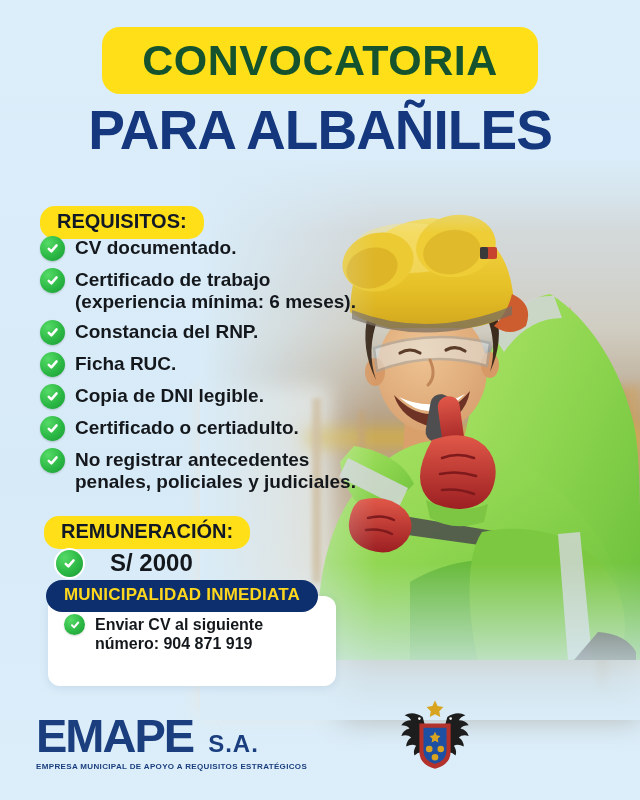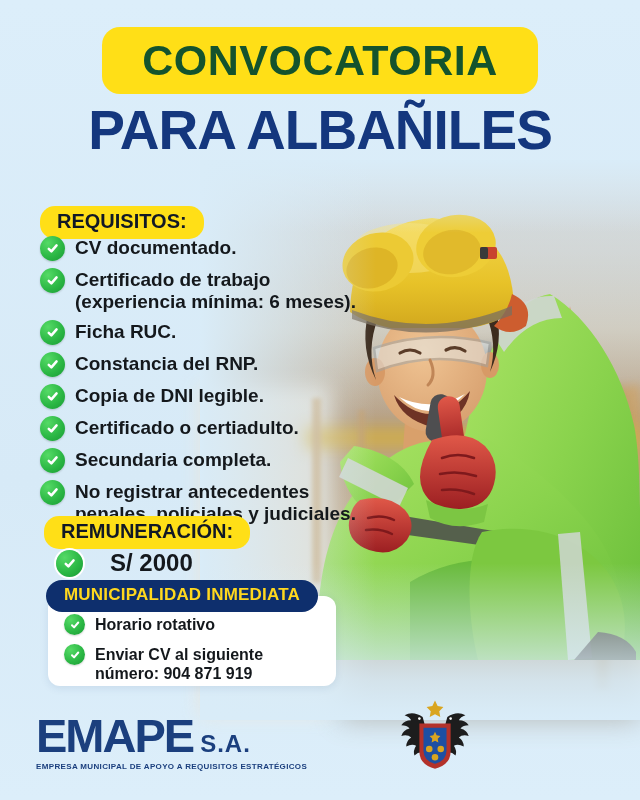--- a/index.html
+++ b/index.html
@@ -60,21 +60,21 @@
   .amount-row .amt{font-size:24px;font-weight:800;color:#14181c;}
 
   
   .disp-card{position:absolute;left:48px;top:596px;width:288px;height:90px;background:#fff;border-radius:12px;
     box-shadow:0 2px 8px rgba(20,60,110,.10);z-index:3;padding:18px 14px 0 16px;box-sizing:border-box;}
   .disp-row{display:flex;align-items:flex-start;gap:10px;margin-bottom:9px;}
   .disp-row .row-text{font-size:16px;font-weight:800;color:#14181c;line-height:19px;white-space:pre-line;padding-top:1px;}
 
   
   .emape{position:absolute;left:36px;top:712px;z-index:3;color:#1b3f7e;}
-  .emape-line{display:flex;align-items:baseline;}
+  .emape-line{display:flex;align-items:baseline;gap:8px;}
   .emape-name{font-size:47px;font-weight:800;letter-spacing:-2px;line-height:1;}
   .emape-sa{font-size:24px;font-weight:800;margin-left:7px;letter-spacing:1px;}
   .emape-tag{font-size:8px;font-weight:800;letter-spacing:.35px;margin-top:3px;color:#1b3f7e;}
 
   .lima{position:absolute;left:398px;top:697px;z-index:3;display:flex;align-items:flex-start;}
   .lima-crest{width:74px;height:86px;flex:none;}
   .lima-text{margin-left:6px;padding-top:13px;color:#1d4fa3;}
   .lima-line1{font-size:12.5px;font-weight:800;letter-spacing:1.6px;}
   .lima-line2{font-size:50px;font-weight:800;line-height:.92;letter-spacing:0;}
 </style>
@@ -197,53 +197,45 @@
         </span>
       <span class="li-text">Certificado de trabajo
 (experiencia mínima: 6 meses).</span>
     </li>
     <li>
       <span class="check">
           <svg viewBox="0 0 24 24">
             <path d="M6 12.5l4.2 4.2L18.5 7" stroke="#fff" stroke-width="4" fill="none" stroke-linecap="round" stroke-linejoin="round"></path>
           </svg>
         </span>
+      <span class="li-text">Constancia del RNP.</span>
+    </li>
+    <li>
+      <span class="check">
+          <svg viewBox="0 0 24 24">
+            <path d="M6 12.5l4.2 4.2L18.5 7" stroke="#fff" stroke-width="4" fill="none" stroke-linecap="round" stroke-linejoin="round"></path>
+          </svg>
+        </span>
       <span class="li-text">Ficha RUC.</span>
     </li>
     <li>
       <span class="check">
           <svg viewBox="0 0 24 24">
             <path d="M6 12.5l4.2 4.2L18.5 7" stroke="#fff" stroke-width="4" fill="none" stroke-linecap="round" stroke-linejoin="round"></path>
           </svg>
         </span>
-      <span class="li-text">Constancia del RNP.</span>
-    </li>
-    <li>
-      <span class="check">
-          <svg viewBox="0 0 24 24">
-            <path d="M6 12.5l4.2 4.2L18.5 7" stroke="#fff" stroke-width="4" fill="none" stroke-linecap="round" stroke-linejoin="round"></path>
-          </svg>
-        </span>
       <span class="li-text">Copia de DNI legible.</span>
     </li>
     <li style="margin-top:3px;">
       <span class="check">
           <svg viewBox="0 0 24 24">
             <path d="M6 12.5l4.2 4.2L18.5 7" stroke="#fff" stroke-width="4" fill="none" stroke-linecap="round" stroke-linejoin="round"></path>
           </svg>
         </span>
       <span class="li-text">Certificado o certiadulto.</span>
-    </li>
-    <li>
-      <span class="check">
-          <svg viewBox="0 0 24 24">
-            <path d="M6 12.5l4.2 4.2L18.5 7" stroke="#fff" stroke-width="4" fill="none" stroke-linecap="round" stroke-linejoin="round"></path>
-          </svg>
-        </span>
-      <span class="li-text">Secundaria completa.</span>
     </li>
     <li>
       <span class="check">
           <svg viewBox="0 0 24 24">
             <path d="M6 12.5l4.2 4.2L18.5 7" stroke="#fff" stroke-width="4" fill="none" stroke-linecap="round" stroke-linejoin="round"></path>
           </svg>
         </span>
       <span class="li-text">No registrar antecedentes
 penales, policiales y judiciales.</span>
     </li>
@@ -260,28 +252,20 @@
   </div>
 
   <div class="pill-navy" style="left:46px;top:580px;">MUNICIPALIDAD INMEDIATA</div>
   <div class="disp-card">
     <div class="disp-row">
       <span class="check small">
           <svg viewBox="0 0 24 24">
             <path d="M6 12.5l4.2 4.2L18.5 7" stroke="#fff" stroke-width="4" fill="none" stroke-linecap="round" stroke-linejoin="round"></path>
           </svg>
         </span>
-      <span class="row-text">Horario rotativo</span>
-    </div>
-    <div class="disp-row">
-      <span class="check small">
-          <svg viewBox="0 0 24 24">
-            <path d="M6 12.5l4.2 4.2L18.5 7" stroke="#fff" stroke-width="4" fill="none" stroke-linecap="round" stroke-linejoin="round"></path>
-          </svg>
-        </span>
       <span class="row-text">Enviar CV al siguiente
 número: 904 871 919</span>
     </div>
   </div>
 
   <div class="emape">
     <div class="emape-line">
       <span class="emape-name">EMAPE</span>
       <span class="emape-sa">S.A.</span>
     </div>

